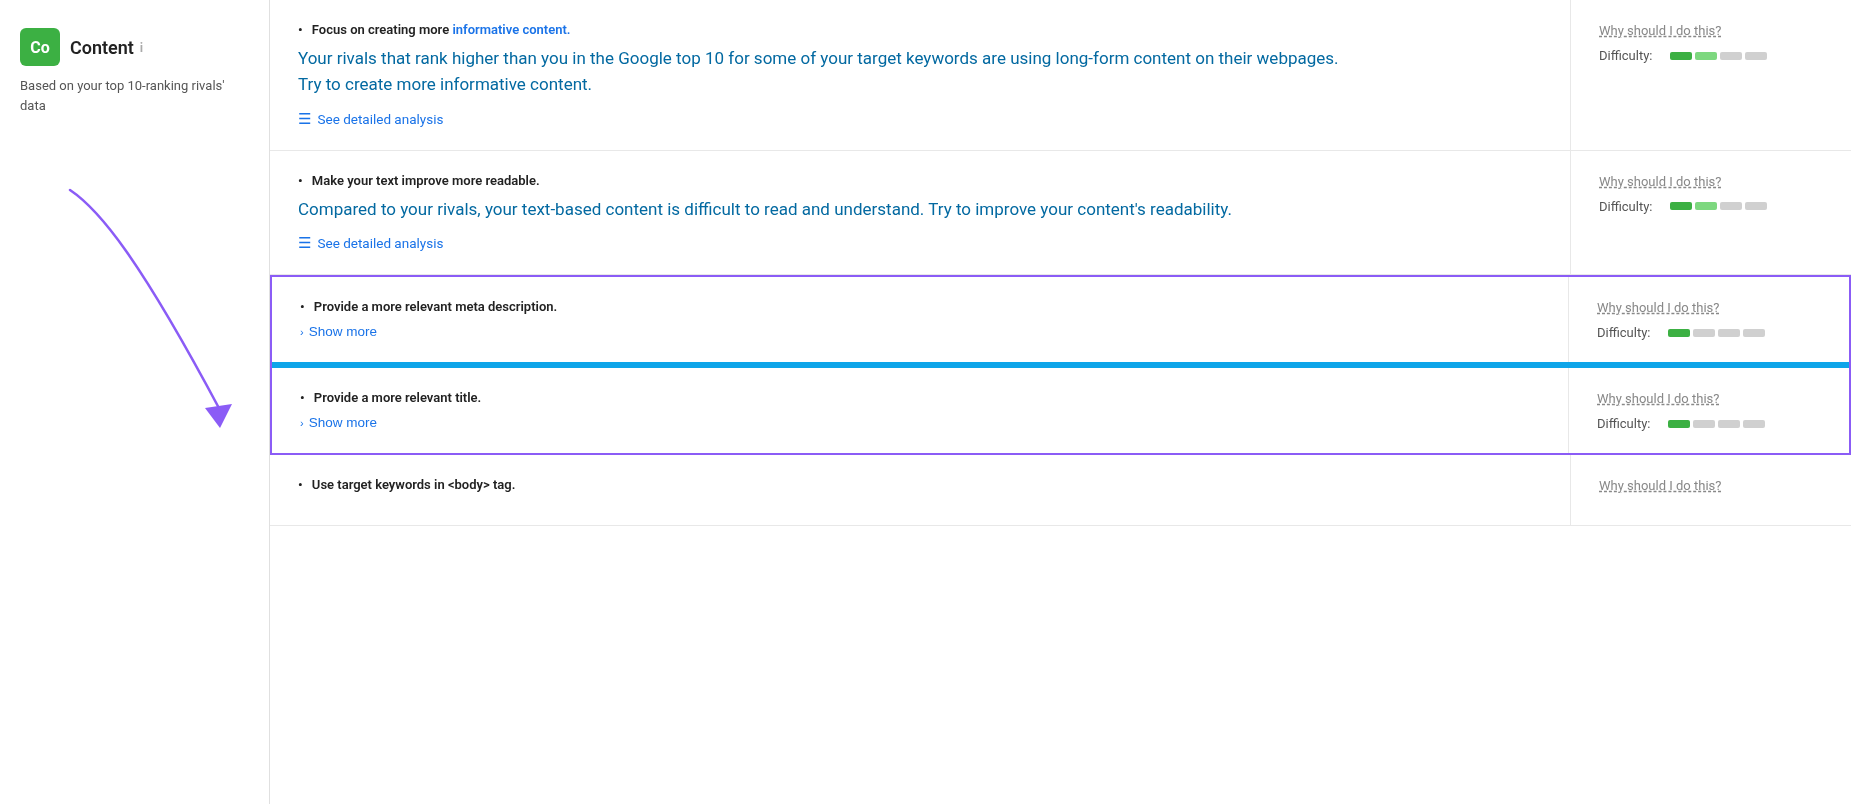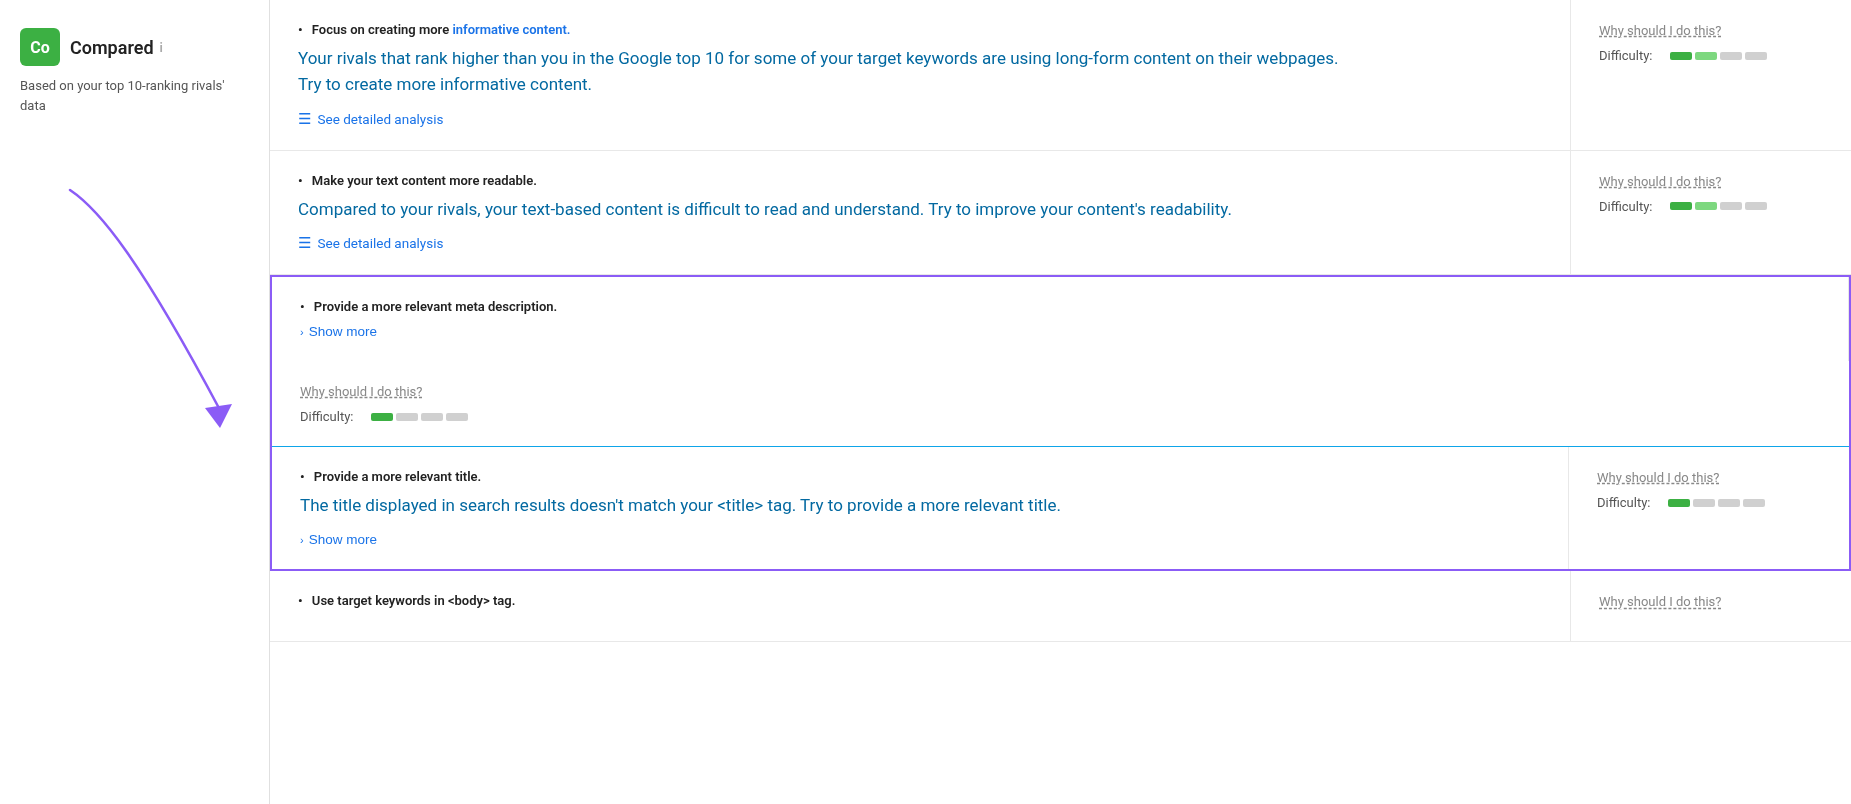--- a/index.html
+++ b/index.html
@@ -176,21 +176,21 @@
   </style>
 </head>
 <body>
 
 <div class="page-wrapper">
 
   <div class="sidebar">
     <div class="sidebar-header">
       <div class="sidebar-logo">Co</div>
       <span class="sidebar-title">
-        <span>Compared</span>
+        <span>Content</span>
         <span class="info-icon">i</span>
       </span>
     </div>
     <div class="sidebar-desc">Based on your top 10-ranking rivals' data</div>
 
     <div class="arrow-svg-container">
       <svg width="260" height="260" viewBox="0 0 260 260" fill="none" xmlns="http://www.w3.org/2000/svg">
         <path d="M 30 10 C 60 30, 100 80, 180 230" stroke="#8b5cf6" stroke-width="2.5" fill="none" stroke-linecap="round"></path>
 
         <polygon points="165,228 180,248 192,224" fill="#8b5cf6"></polygon>
@@ -226,21 +226,21 @@
             <span class="diff-seg diff-gray"></span>
           </span>
         </div>
       </div>
     </div>
 
     <div class="row">
       <div class="row-left">
         <div class="item-title">
           <span class="bullet">•</span>
-          <span>Make your text content more readable.</span>
+          <span>Make your text improve more readable.</span>
         </div>
         <div class="item-desc">Compared to your rivals, your text-based content is difficult to read and understand. Try to improve your content's readability.</div>
         <a class="see-analysis">
           <span style="color:#1a73e8; font-size:15px;">☰</span>
           <span>See detailed analysis</span>
         </a>
       </div>
       <div class="row-right">
         <div class="why-link">Why should I do this?</div>
         <div class="difficulty-label">
@@ -250,21 +250,21 @@
             <span class="diff-seg diff-light-green"></span>
             <span class="diff-seg diff-gray"></span>
             <span class="diff-seg diff-gray"></span>
           </span>
         </div>
       </div>
     </div>
 
     <div style="border: 2.5px solid #8b5cf6; margin: 0; background: #fff;">
 
-      <div style="display:flex; border-bottom: 1px solid #0ea5e9; flex-direction: column;">
+      <div style="display:flex; border-bottom: 6px solid #0ea5e9;">
         <div class="row-left">
           <div class="item-title">
             <span class="bullet">•</span>
             <span>Provide a more relevant meta description.</span>
           </div>
           <button class="show-more-btn">
             <span class="chevron">›</span>
             <span>Show more</span>
           </button>
         </div>
@@ -281,23 +281,20 @@
           </div>
         </div>
       </div>
 
       <div style="display:flex;">
         <div class="row-left">
           <div class="item-title">
             <span class="bullet">•</span>
             <span>Provide a more relevant title.</span>
           </div>
-          <div class="item-desc">
-            The title displayed in search results doesn't match your &lt;title&gt; tag. Try to provide a more relevant title.
-          </div>
           <button class="show-more-btn">
             <span class="chevron">›</span>
             <span>Show more</span>
           </button>
         </div>
         <div class="row-right">
           <div class="why-link">Why should I do this?</div>
           <div class="difficulty-label">
             <span>Difficulty:</span>
             <span class="difficulty-bar">

